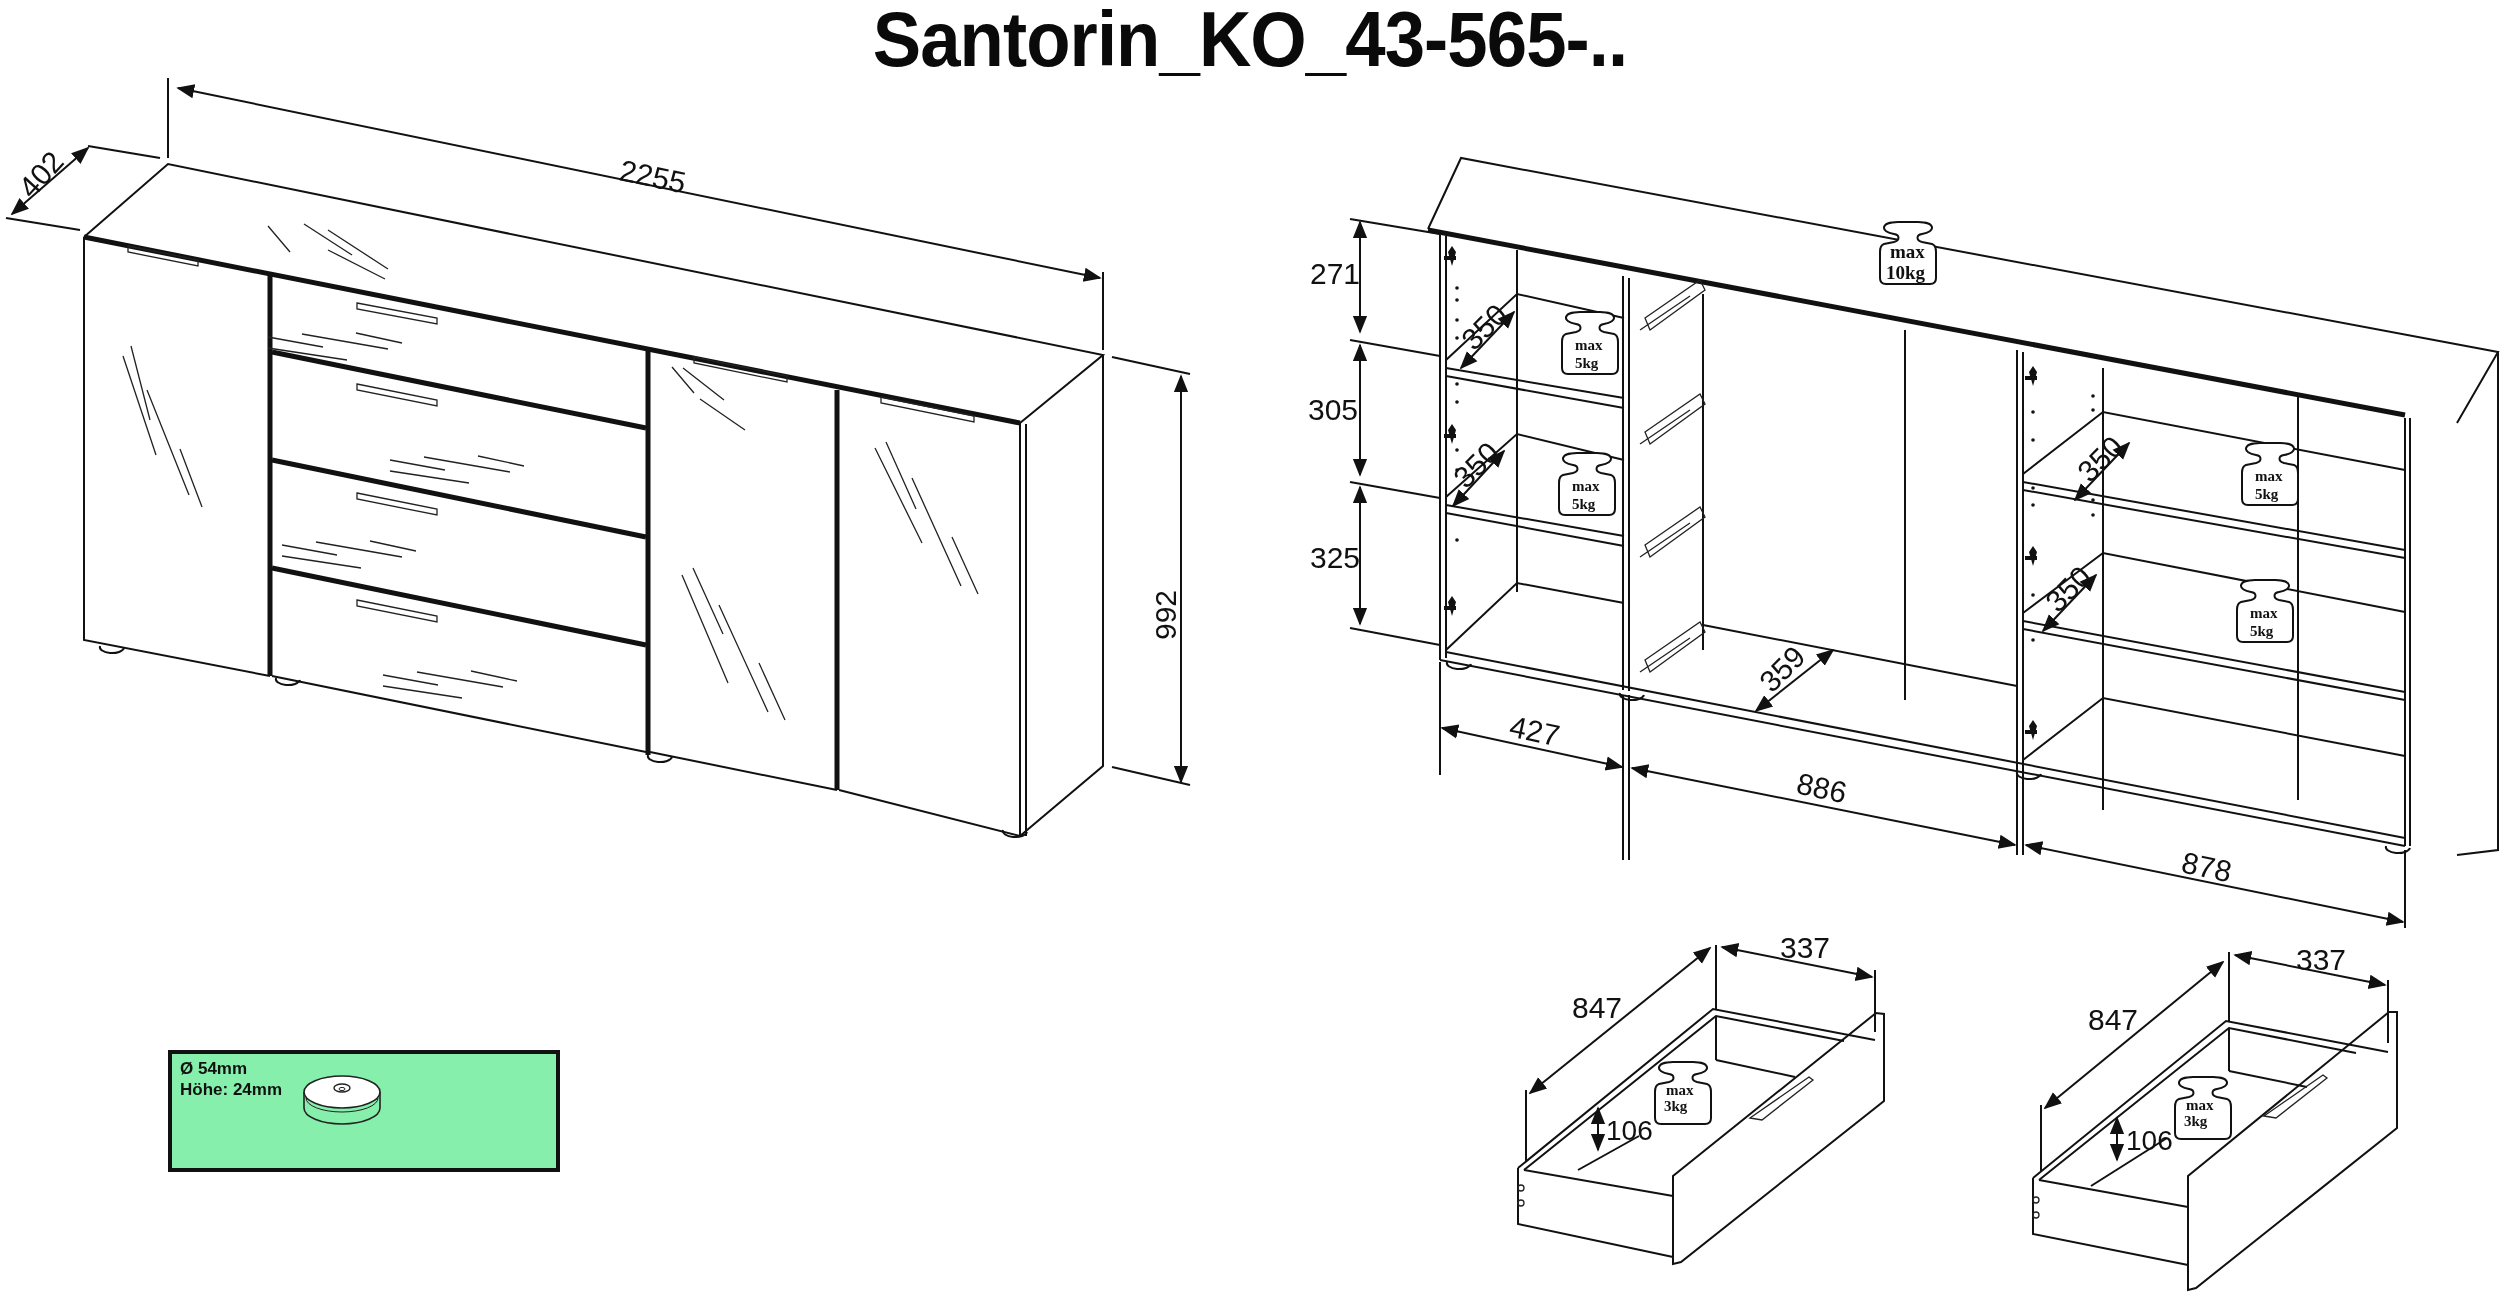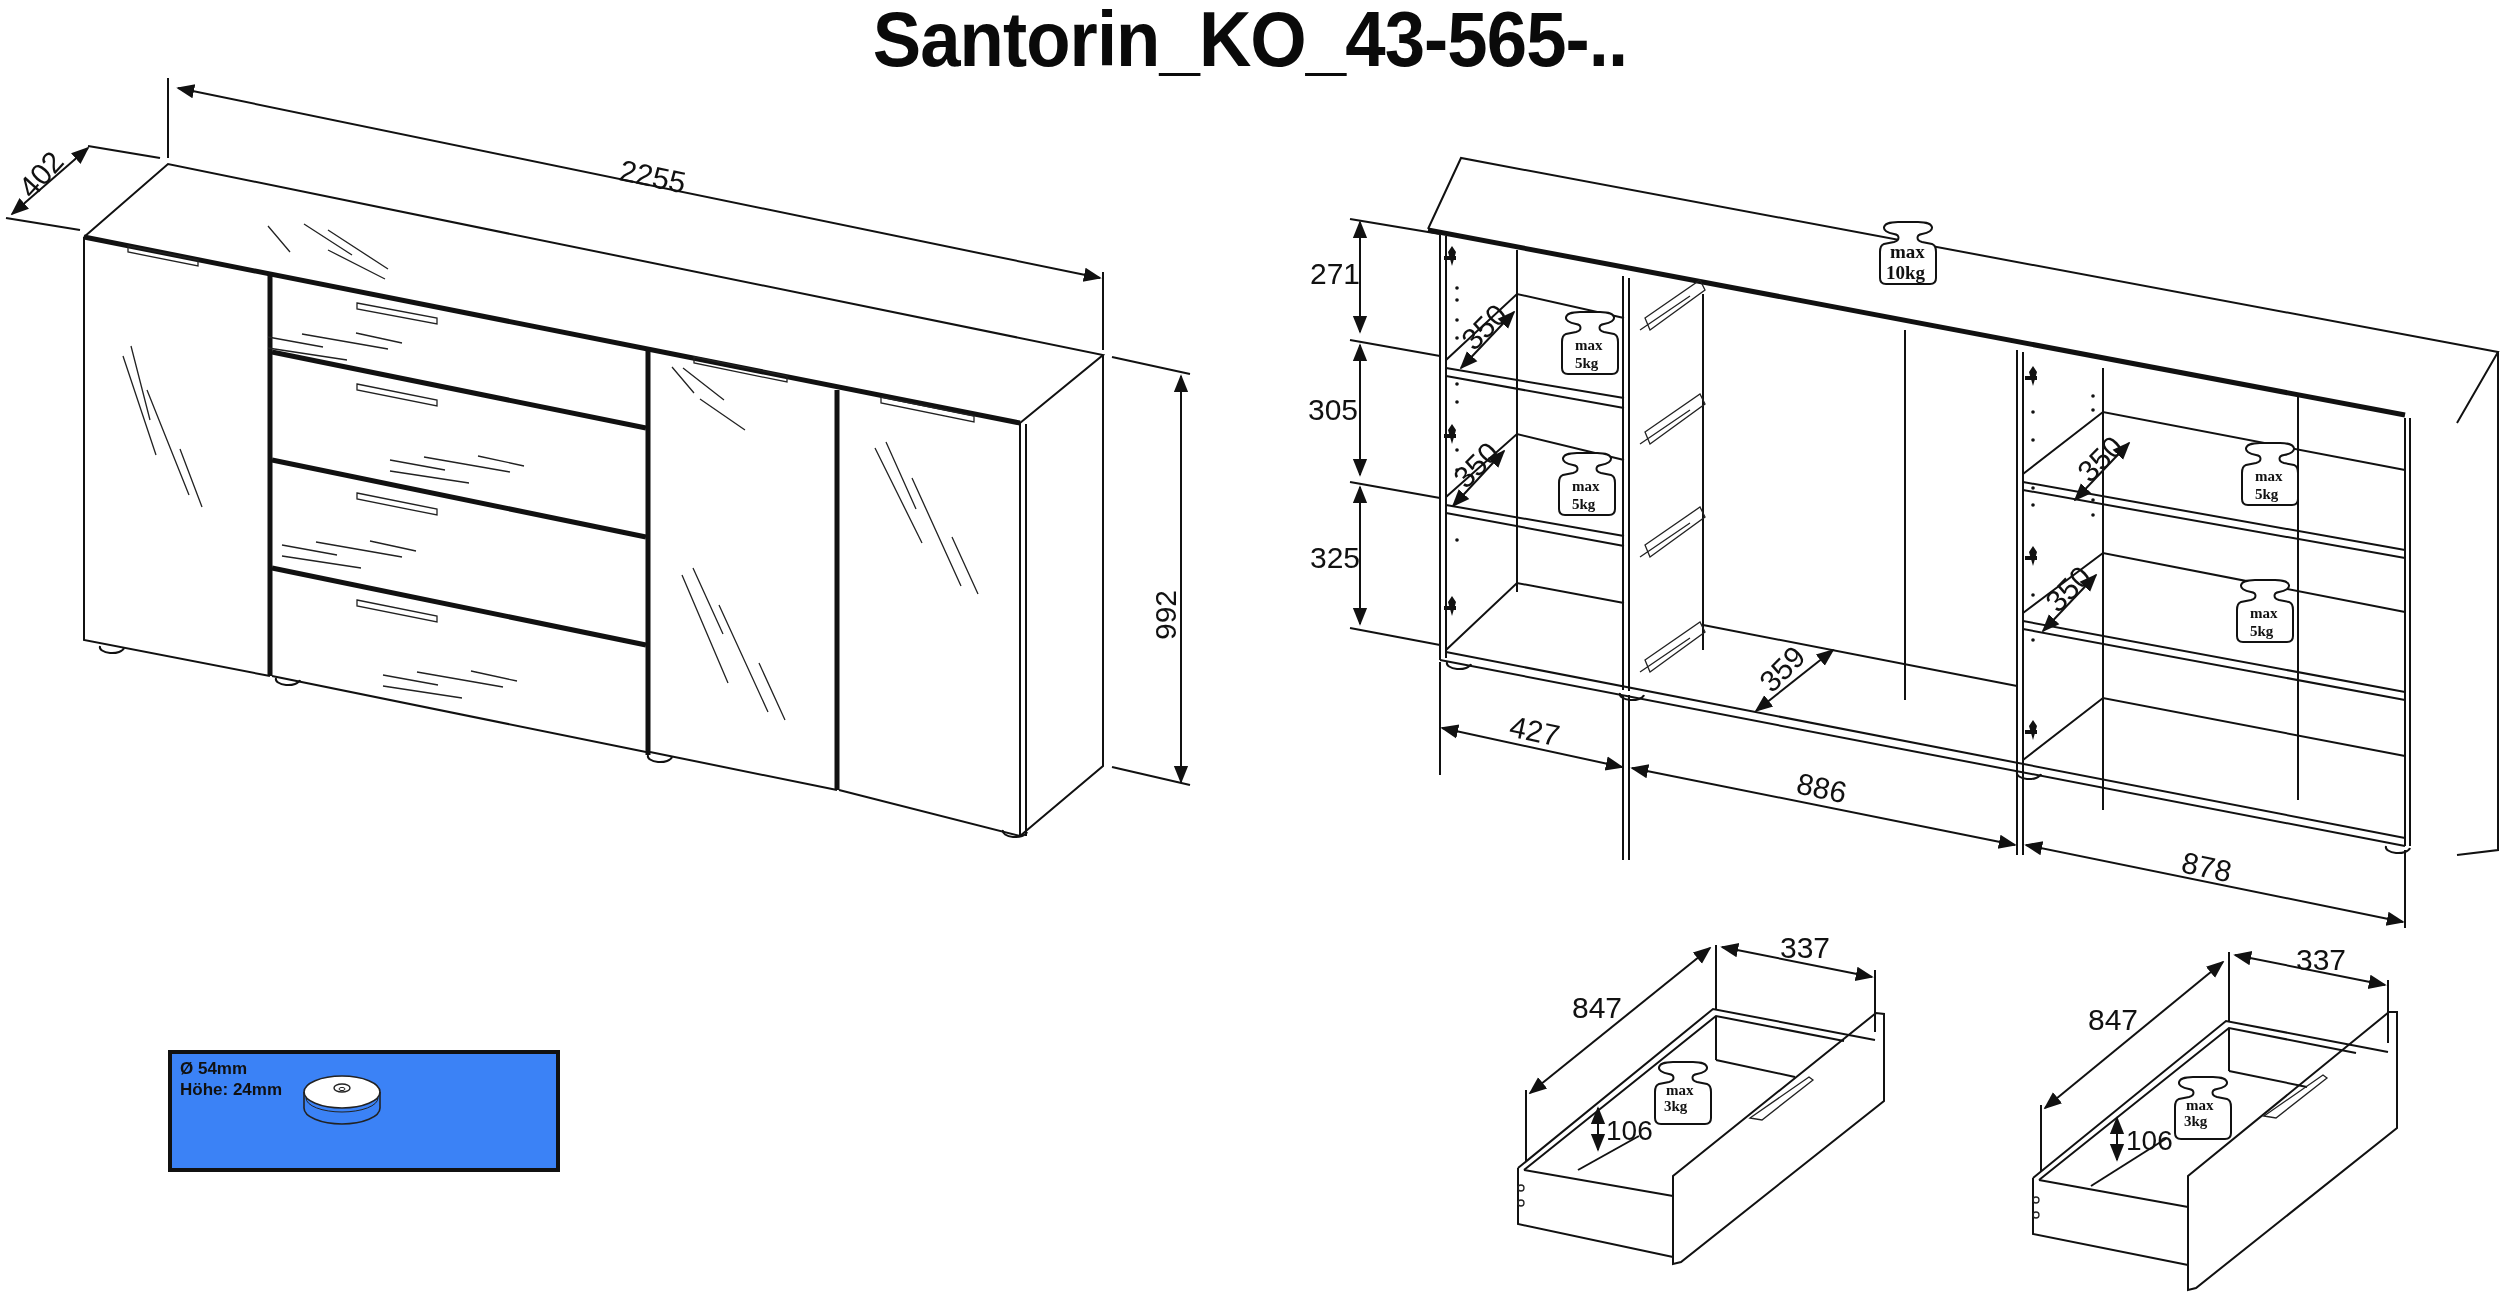--- a/index.html
+++ b/index.html
@@ -4,21 +4,21 @@
 <style>
   html, body { margin:0; padding:0; background:#ffffff; }
   body { width:2500px; height:1296px; position:relative; overflow:hidden; font-family:"Liberation Sans", sans-serif; }
   .title { position:absolute; left:0; width:2500px; top:-6px; text-align:center; font-family:"Liberation Sans", sans-serif; font-weight:bold; font-size:78px; color:#0a0a0a; letter-spacing:-1px; transform:scaleX(0.93); }
   svg { position:absolute; left:0; top:0; }
   .ln { stroke:#111; fill:none; stroke-width:2; }
   .thk { stroke:#111; fill:none; stroke-width:5; }
   .thin { stroke:#222; fill:none; stroke-width:1.3; }
   .dim { font-family:"Liberation Sans", sans-serif; font-size:30px; fill:#111; }
   .wt { font-family:"Liberation Serif", serif; font-weight:bold; font-size:19px; fill:#111; }
-  .feet-box { position:absolute; left:168px; top:1050px; width:384px; height:114px; border:4px solid #111; background:#3b82f6; }
+  .feet-box { position:absolute; left:168px; top:1050px; width:384px; height:114px; border:4px solid #111; background:#86efac; }
   .feet-text { position:absolute; left:8px; top:4px; font-family:"Liberation Sans", sans-serif; font-weight:bold; font-size:17px; line-height:21px; color:#111; }
 </style>
 </head>
 <body>
 
 <div class="title">Santorin_KO_43-565-..</div>
 
 <svg width="2500" height="1296" viewBox="0 0 2500 1296">
   <defs>
     <marker id="ar" viewBox="0 0 10 10" refX="9" refY="5" markerWidth="9" markerHeight="9" orient="auto-start-reverse">

